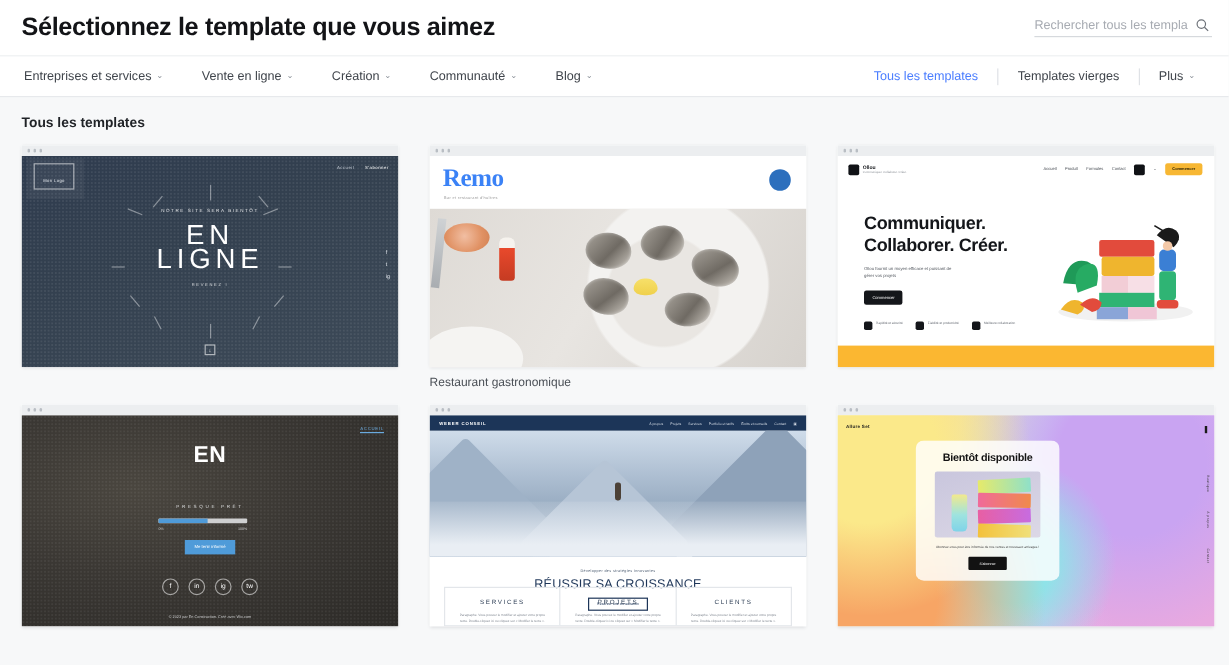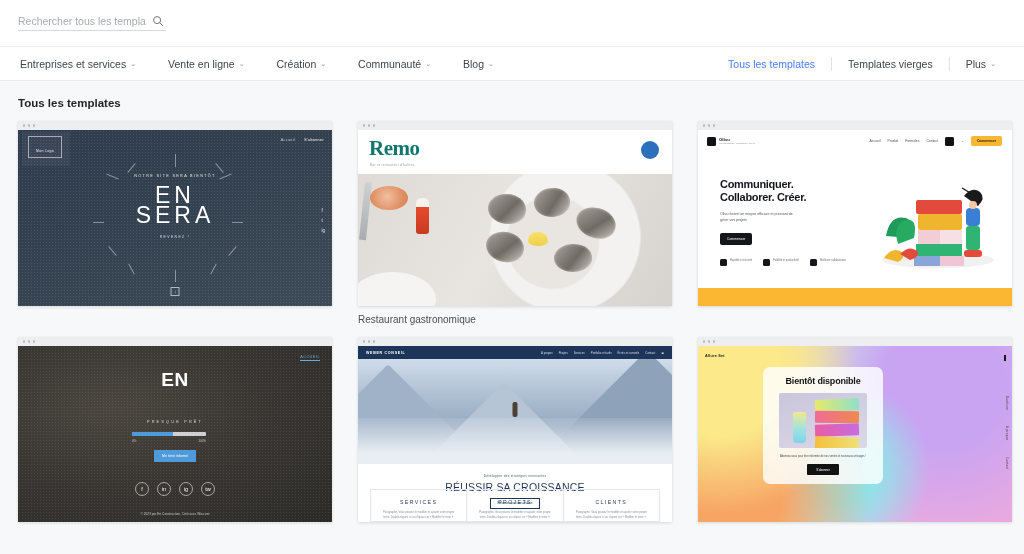--- a/index.html
+++ b/index.html
@@ -119,21 +119,21 @@
     position: absolute; left: 50%; transform: translateX(-50%); bottom: 10px;
     width: 9px; height: 9px; border: 1px solid rgba(255,255,255,.6);
     color: #fff; font-size: 4px; display: flex; align-items: center; justify-content: center;
   }
 
   
   .c2 { width: 100%; height: 100%; background: #fff; position: relative; }
   .c2 .brand {
     position: absolute; left: 11px; top: 8px;
     font-family: "Liberation Serif", serif; font-weight: bold;
-    font-size: 21px; color: #0f766e; letter-spacing: -.5px; line-height: 1;
+    font-size: 21px; color: #3b82f6; letter-spacing: -.5px; line-height: 1;
   }
   .c2 .tag { position: absolute; left: 12px; top: 33px; font-size: 3.2px; color: #9a9a9a; letter-spacing: .3px; }
   .c2 .badge {
     position: absolute; right: 13px; top: 11px; width: 18px; height: 18px;
     border-radius: 50%; background: #2c6fbd;
   }
   .c2 .photo {
     position: absolute; left: 0; right: 0; top: 44px; bottom: 0;
     background:
       radial-gradient(circle at 62% 52%, #e9e6e2 0 22%, transparent 23%),
@@ -177,21 +177,21 @@
   .c3 .lg { display: flex; align-items: center; gap: 3px; }
   .c3 .lgmark { width: 9px; height: 9px; background: #101216; border-radius: 1.5px; }
   .c3 .lgname { font-size: 4.2px; font-weight: bold; color: #14161a; line-height: 1.25; }
   .c3 .lgsub { font-size: 2.5px; color: #8b9097; }
   .c3 .links { display: flex; align-items: center; gap: 7px; font-size: 3.4px; color: #4a4f56; }
   .c3 .cta {
     background: #f7b733; color: #2a2206; font-size: 3.3px;
     padding: 3px 6px; border-radius: 2px; font-weight: bold;
   }
   .c3 .hero { position: absolute; left: 22px; top: 48px; width: 130px; }
-  .c3 h1 { font-size: 11px; font-weight: bold; color: #14161a; line-height: 1.22; letter-spacing: -.3px; }
+  .c3 h1 { font-size: 15px; font-weight: bold; color: #14161a; line-height: 1.22; letter-spacing: -.3px; }
   .c3 p { font-size: 3.6px; color: #53585f; line-height: 1.65; margin-top: 7px; width: 74px; }
   .c3 .btn {
     margin-top: 9px; display: inline-block; background: #14161a; color: #fff;
     font-size: 3.4px; padding: 4px 7px; border-radius: 2px;
   }
   .c3 .feats { display: flex; gap: 11px; margin-top: 14px; }
   .c3 .feat { display: flex; gap: 3px; align-items: flex-start; }
   .c3 .fi { width: 7px; height: 7px; background: #14161a; border-radius: 1.5px; flex: 0 0 7px; }
   .c3 .ft { font-size: 2.6px; color: #6b7078; line-height: 1.5; }
   .c3 .art { position: absolute; right: 16px; top: 44px; width: 118px; height: 96px; }
@@ -325,20 +325,21 @@
   .c6 .box { position: absolute; right: 8px; height: 12px; width: 44px; border-radius: 1px; }
   .c6 .msub { font-size: 2.7px; color: #4a4a4a; margin-top: 7px; text-align: center; line-height: 1.5; }
   .c6 .mbtn {
     margin-top: 5px; background: #121212; color: #fff; font-size: 3px; padding: 3.5px 9px; border-radius: 1px;
   }
 </style>
 </head>
 <body>
 
 <div class="header">
+  <div class="page-title">Sélectionnez le template que vous aimez</div>
   <div class="search-wrap">
     <input class="search-input" type="text" placeholder="Rechercher tous les templates..." style="">
     <svg class="search-icon" viewBox="0 0 16 16">
       <circle cx="6.8" cy="6.8" r="4.7" fill="none" stroke="#6b7077" stroke-width="1.3"></circle>
       <line x1="10.3" y1="10.3" x2="14.4" y2="14.4" stroke="#6b7077" stroke-width="1.3"></line>
     </svg>
   </div>
 </div>
 
 <div class="navbar">
@@ -409,21 +410,21 @@
             <div class="ray" style="left:24%;top:92px;width:11px;height:1px;"></div>
             <div class="ray" style="left:68%;top:92px;width:11px;height:1px;"></div>
             <div class="ray" style="left:30%;top:115px;width:1px;height:12px;transform:rotate(-40deg);"></div>
             <div class="ray" style="left:68%;top:115px;width:1px;height:12px;transform:rotate(40deg);"></div>
             <div class="ray" style="left:36%;top:133px;width:1px;height:12px;transform:rotate(-28deg);"></div>
             <div class="ray" style="left:62%;top:133px;width:1px;height:12px;transform:rotate(28deg);"></div>
             <div class="ray" style="left:50%;top:140px;width:1px;height:12px;"></div>
             <div class="center">
               <div class="kicker">NOTRE SITE SERA BIENTÔT</div>
               <div class="big">EN</div>
-              <div class="big" style="margin-top:-4px">SERA</div>
+              <div class="big" style="margin-top:-4px">LIGNE</div>
               <div class="sub">REVENEZ !</div>
             </div>
             <div class="social">
               <span>f</span>
               <span>t</span>
               <span>ig</span>
             </div>
             <div class="scroll">↓</div>
           </div>
         </div>

